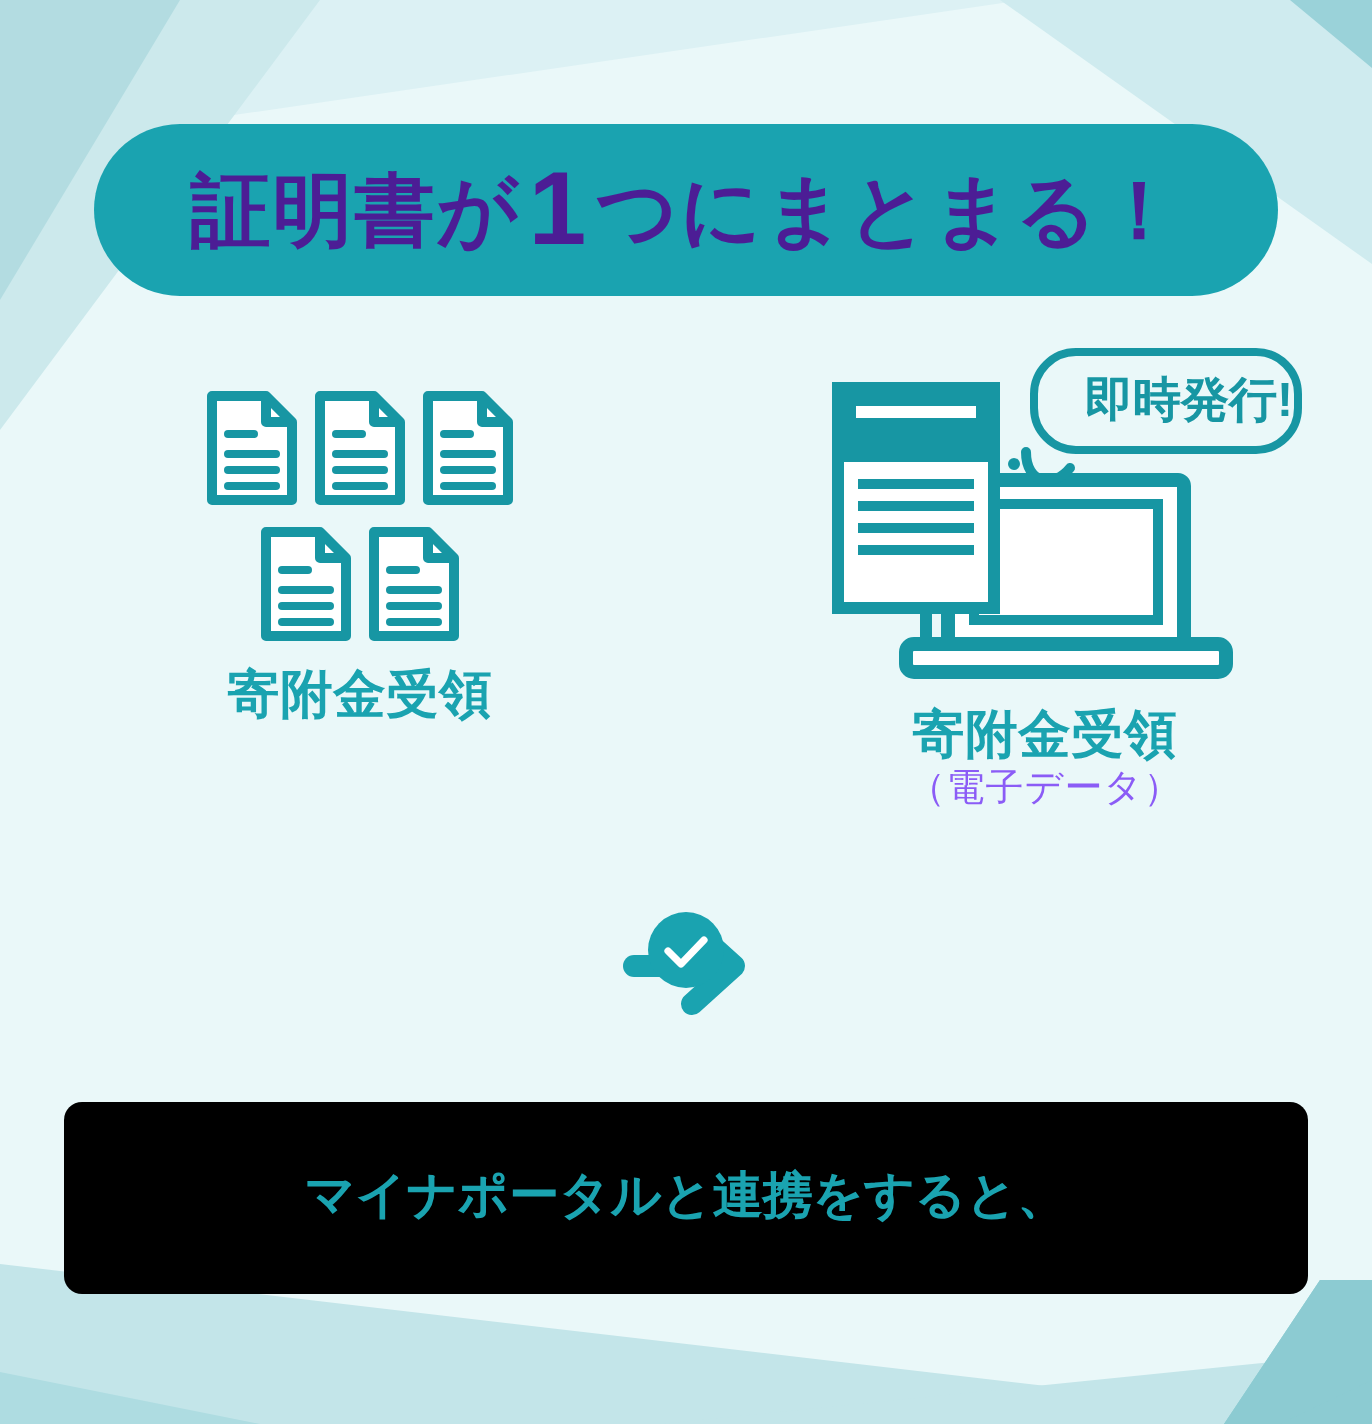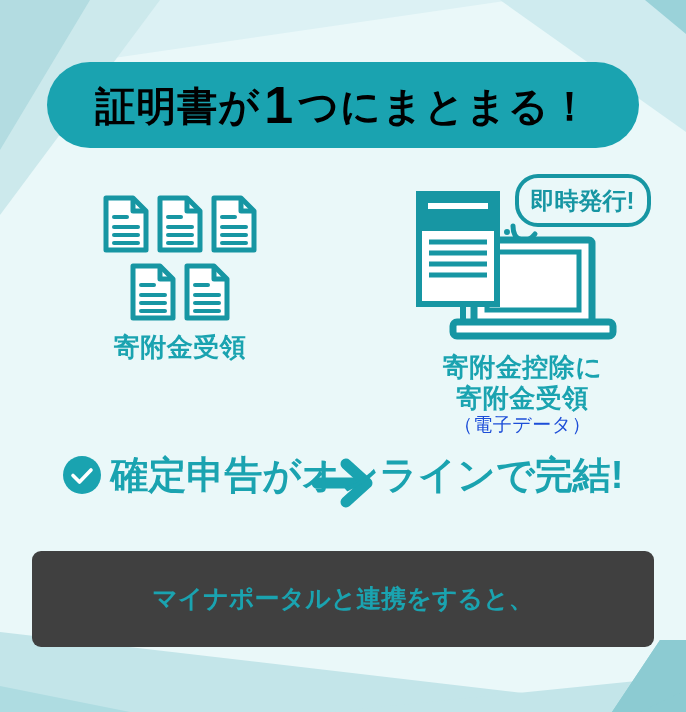--- a/index.html
+++ b/index.html
@@ -31,21 +31,21 @@
     top: 62px;
     width: 592px;
     height: 86px;
     border-radius: 43px;
     background: #1AA3B0;
     display: flex;
     align-items: center;
     justify-content: center;
   }
   .title-text {
-    color: #000000;
+    color: #4c1d95;
     font-size: 40px;
     font-weight: bold;
     letter-spacing: 1px;
     line-height: 1;
     white-space: nowrap;
   }
   .title-text .big-one {
     font-size: 52px;
     font-weight: bold;
     padding: 0 4px;
@@ -94,21 +94,21 @@
 
   .caption {
     margin-top: 10px;
     color: #1AA3B0;
     font-size: 26px;
     font-weight: bold;
     line-height: 1.18;
     letter-spacing: 0.5px;
   }
   .caption-sub {
-    color: #1d4ed8;
+    color: #8b5cf6;
     font-size: 19px;
     font-weight: normal;
     line-height: 1.2;
     margin-top: 1px;
   }
 
   .arrow-wrap {
     position: absolute;
     left: 305px;
     top: 268px;
@@ -148,21 +148,21 @@
     line-height: 1;
   }
 
   
   .note-card {
     position: absolute;
     left: 32px;
     top: 551px;
     width: 622px;
     height: 96px;
-    background: #404040;
+    background: #000000;
     border-radius: 9px;
     display: flex;
     flex-direction: column;
     align-items: center;
     justify-content: center;
   }
   .note-line {
     color: #1AA3B0;
     font-size: 25px;
     font-weight: bold;
@@ -276,37 +276,35 @@
           <line x1="28" y1="71" x2="86" y2="71" stroke="#1796A3" stroke-width="5"></line>
           <line x1="28" y1="82" x2="86" y2="82" stroke="#1796A3" stroke-width="5"></line>
           <line x1="28" y1="93" x2="86" y2="93" stroke="#1796A3" stroke-width="5"></line>
 
           <line x1="62" y1="122" x2="62" y2="142" stroke="#1796A3" stroke-width="6"></line>
 
           <path d="M112 44 C112 60, 126 62, 134 52" fill="none" stroke="#1796A3" stroke-width="5" stroke-linecap="round"></path>
           <circle cx="106" cy="50" r="3" fill="#1796A3"></circle>
         </svg>
 
-        <div style="position:absolute;left:92px;top:-6px;width:128px;height:45px;border:4px solid #1796A3;border-radius:23px;background:#EAF8F9;display:flex;align-items:center;justify-content:center;">
+        <div style="position:absolute;left:92px;top:-6px;width:128px;height:45px;border:4px solid #1796A3;border-radius:23px;background:#EAF8F9;display:flex;align-items:center;justify-content:flex-end;">
           <span style="color:#1796A3;font-size:24px;font-weight:bold;line-height:1;white-space:nowrap;">即時発行!</span>
         </div>
       </div>
       <div class="caption" style="margin-top:12px;">
-        <div>寄附金控除に</div>
         <div>寄附金受領</div>
         <div class="caption-sub">（電子データ）</div>
       </div>
     </div>
   </div>
 
   <div class="headline">
     <svg class="check-circle" viewBox="0 0 38 38">
       <circle cx="19" cy="19" r="19" fill="#1AA3B0"></circle>
       <polyline points="10,19.5 16.5,26 28,14" fill="none" stroke="#FFFFFF" stroke-width="3.6" stroke-linecap="round" stroke-linejoin="round"></polyline>
     </svg>
-    <span class="headline-text">確定申告がオンラインで完結!</span>
   </div>
 
   <div class="note-card">
     <div class="note-line">マイナポータルと連携をすると、</div>
   </div>
 
 </div>
 
 </body></html>

